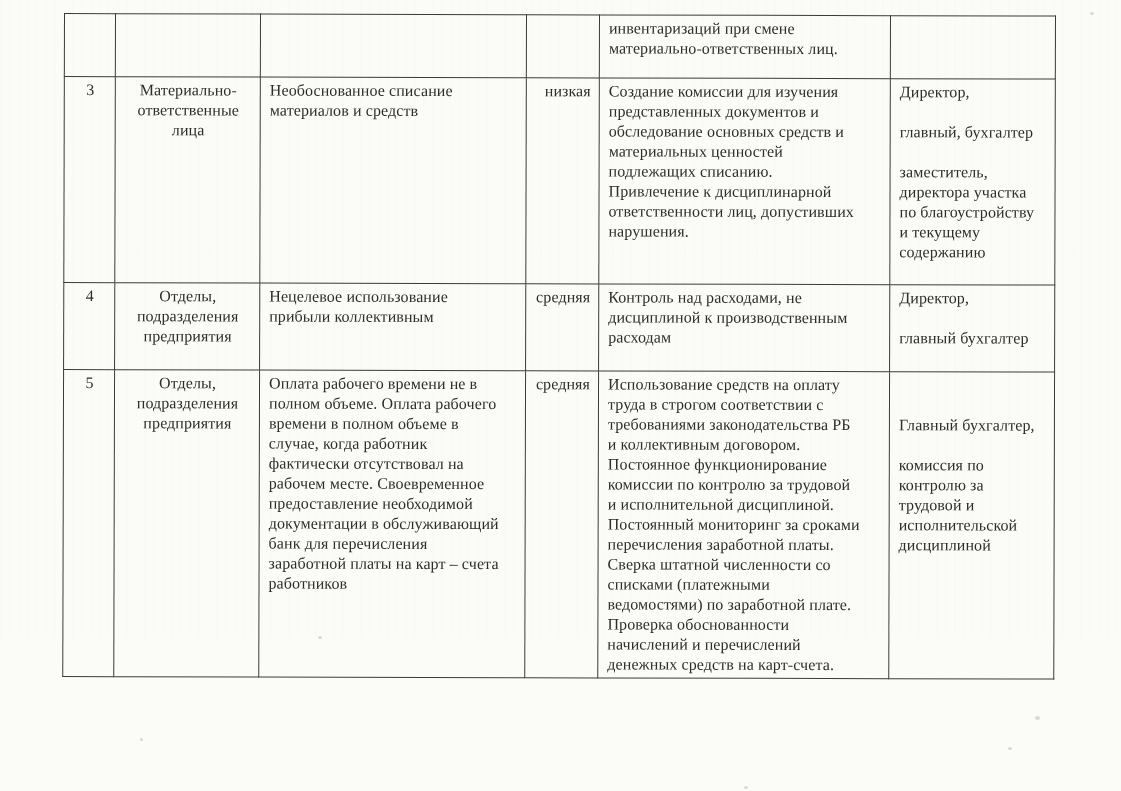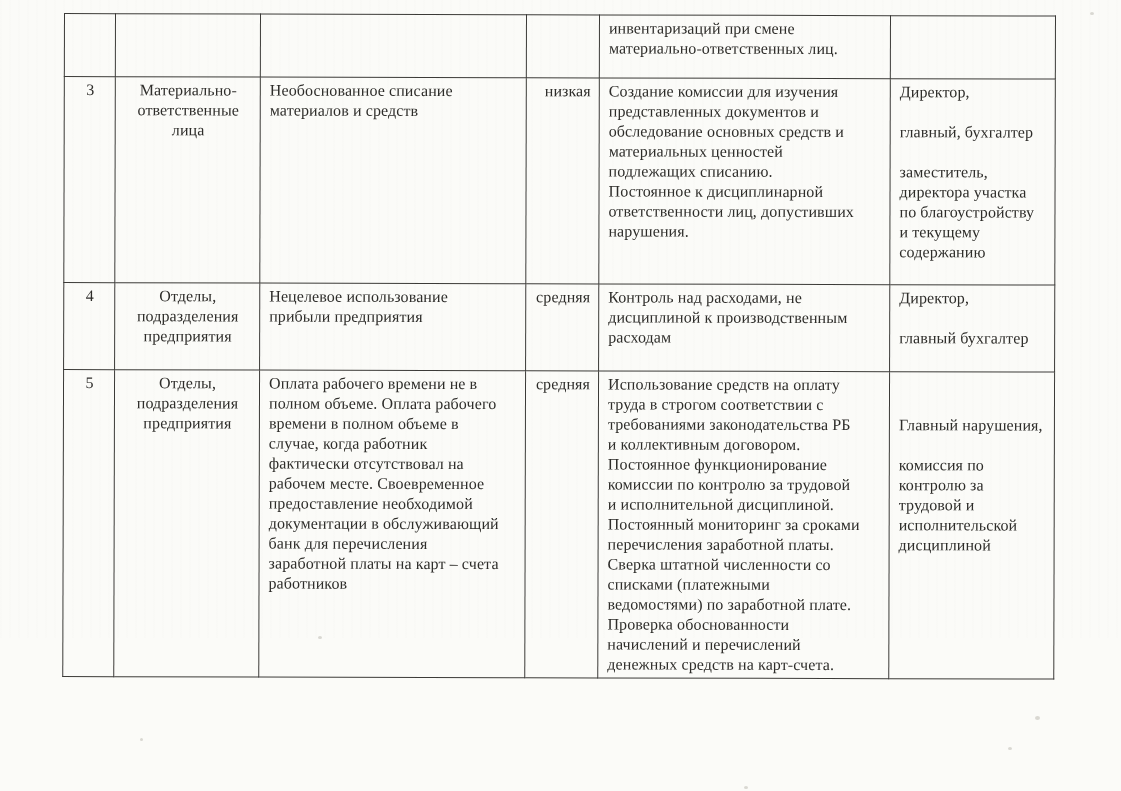--- a/index.html
+++ b/index.html
@@ -82,40 +82,40 @@
 ответственные
 лица</td>
         <td class="c-risk">Необоснованное списание
 материалов и средств</td>
         <td class="c-level">низкая</td>
         <td class="c-measures">Создание комиссии для изучения
 представленных документов и
 обследование основных средств и
 материальных ценностей
 подлежащих списанию.
-Постоянное к дисциплинарной
+Привлечение к дисциплинарной
 ответственности лиц, допустивших
 нарушения.</td>
         <td class="c-resp">Директор,
 
 главный, бухгалтер
 
 заместитель,
 директора участка
 по благоустройству
 и текущему
 содержанию</td>
       </tr>
       <tr class="r2">
         <td class="c-num">4</td>
         <td class="c-entity">Отделы,
 подразделения
 предприятия</td>
         <td class="c-risk">Нецелевое использование
-прибыли предприятия</td>
+прибыли коллективным</td>
         <td class="c-level">средняя</td>
         <td class="c-measures">Контроль над расходами, не
 дисциплиной к производственным
 расходам</td>
         <td class="c-resp">Директор,
 
 главный бухгалтер</td>
       </tr>
       <tr class="r3">
         <td class="c-num">5</td>
@@ -144,21 +144,21 @@
 Постоянный мониторинг за сроками
 перечисления заработной платы.
 Сверка штатной численности со
 списками (платежными
 ведомостями) по заработной плате.
 Проверка обоснованности
 начислений и перечислений
 денежных средств на карт-счета.</td>
         <td class="c-resp">
 
-Главный нарушения,
+Главный бухгалтер,
 
 комиссия по
 контролю за
 трудовой и
 исполнительской
 дисциплиной</td>
       </tr>
     </tbody>
   </table>
 

